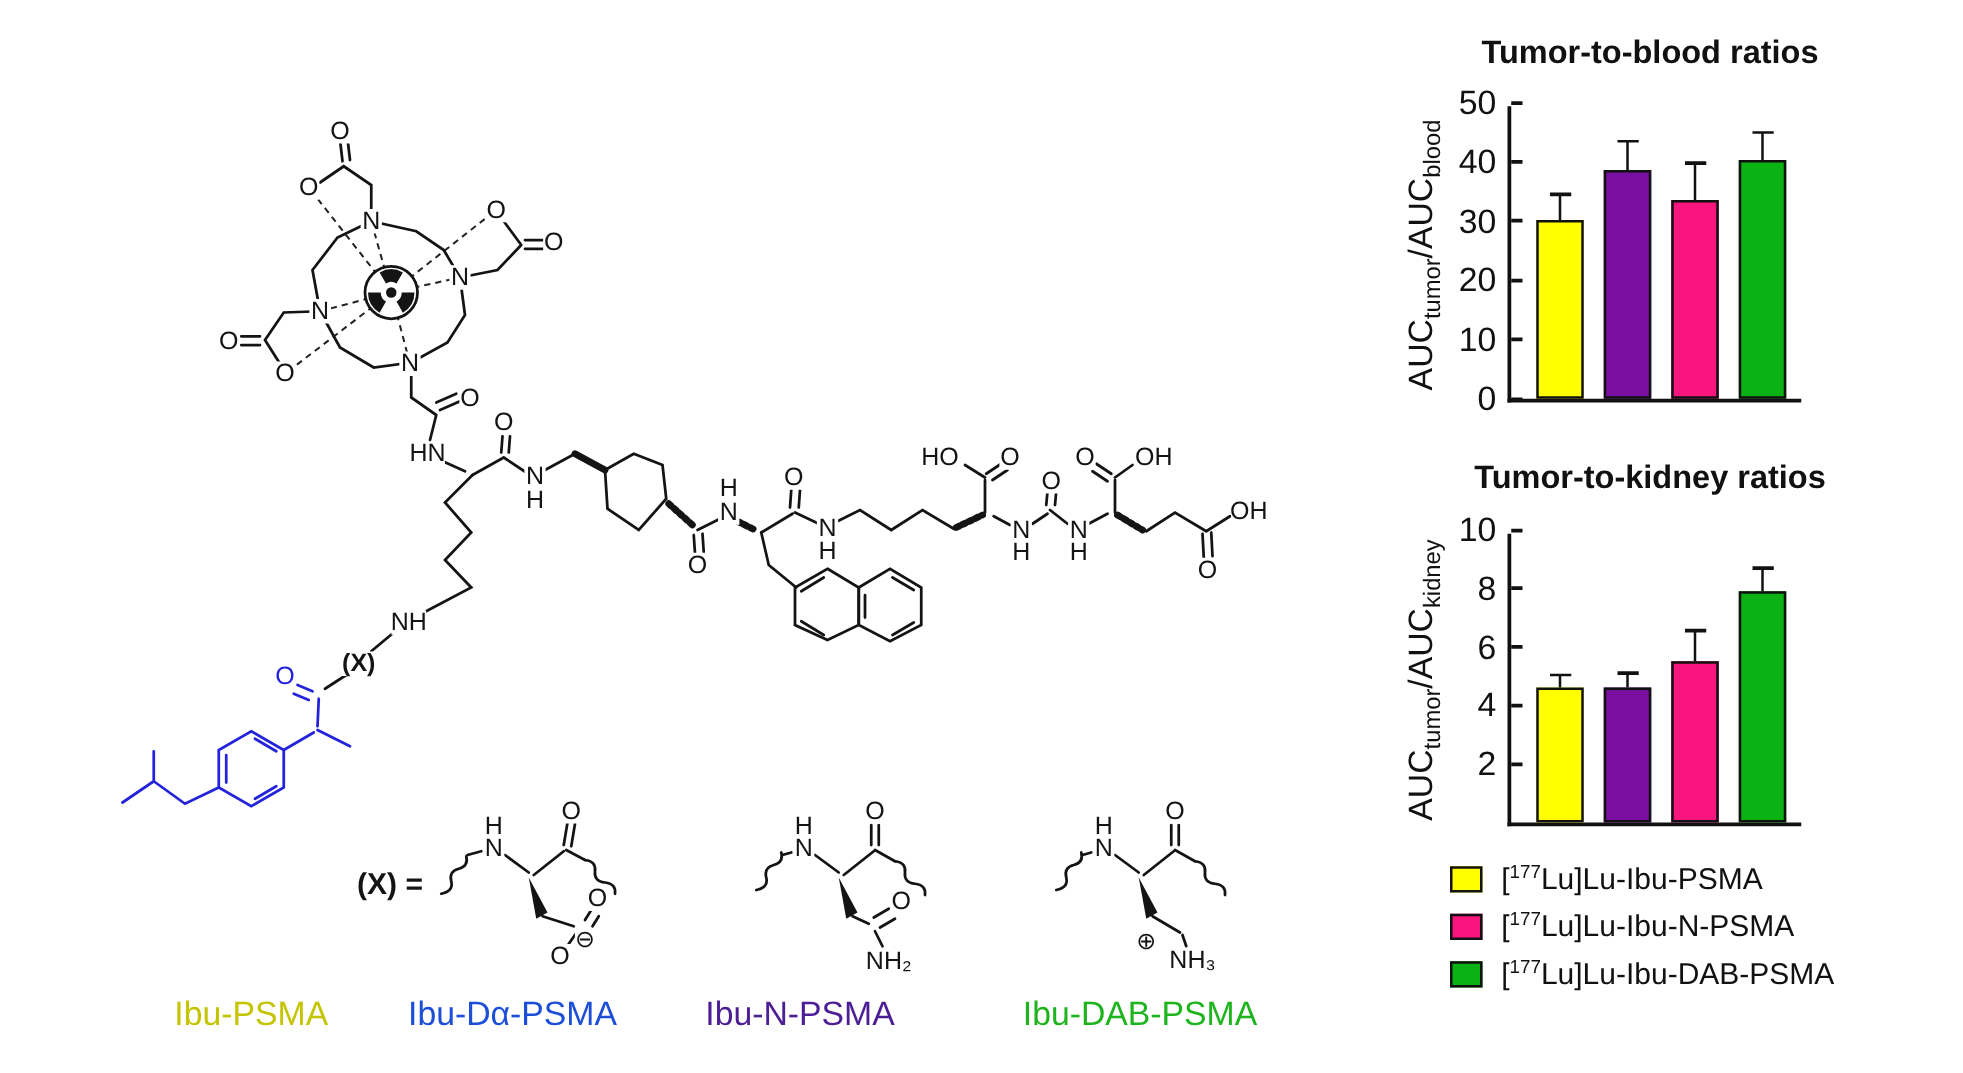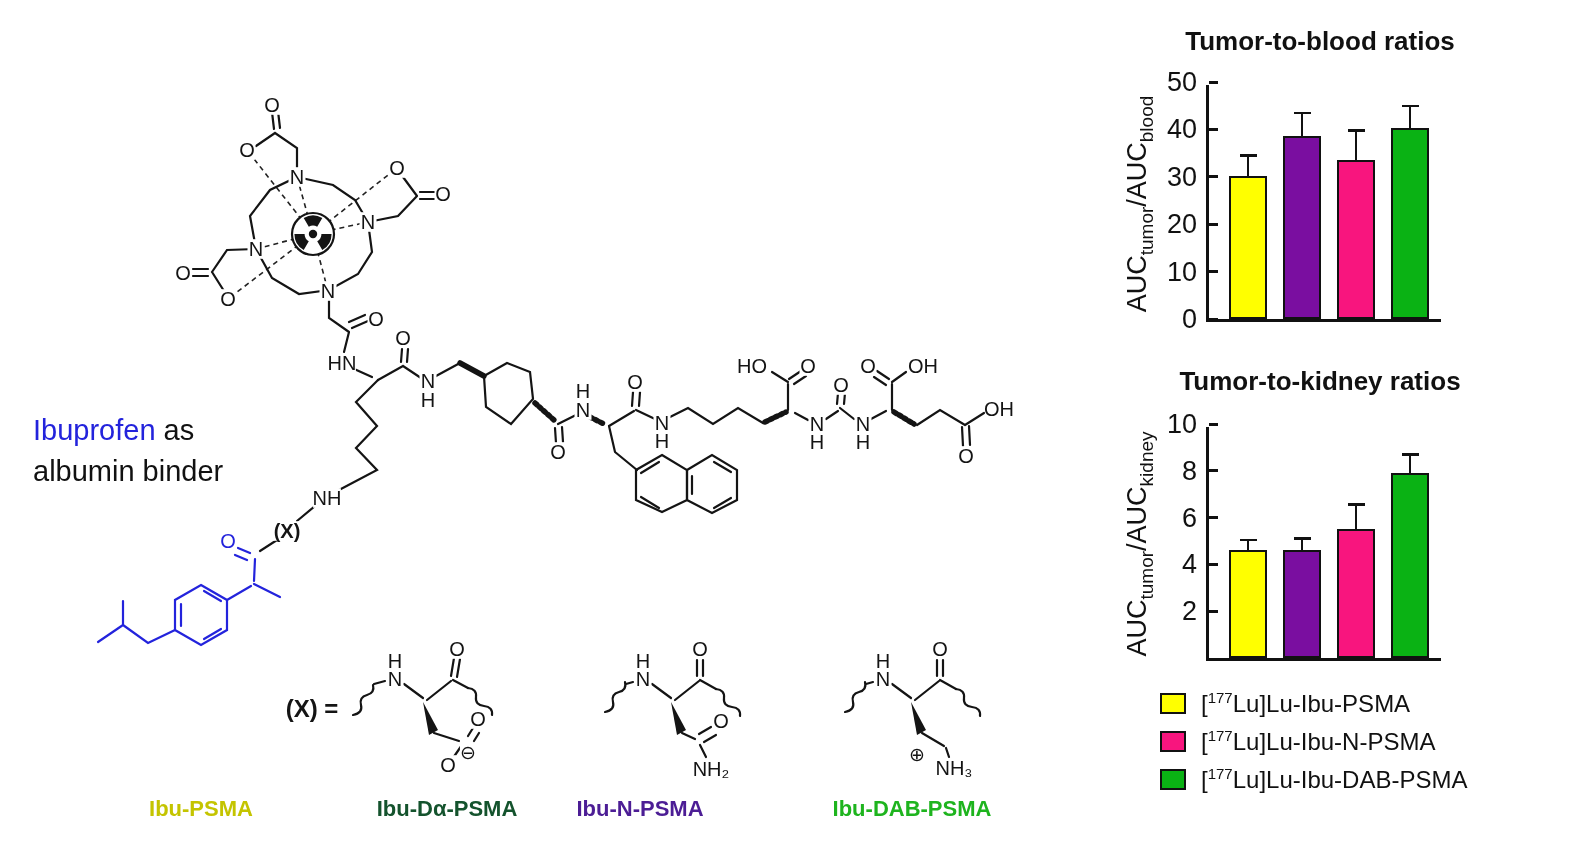--- a/index.html
+++ b/index.html
@@ -6,21 +6,21 @@
   .canvas{position:relative;width:1570px;height:858px;background:#fff;overflow:hidden;
           font-family:"Liberation Sans","DejaVu Sans",sans-serif;color:#111;}
   .canvas *{box-sizing:border-box;}
   svg{position:absolute;left:0;top:0;}
   .fig-title{position:absolute;left:60px;top:16px;width:960px;text-align:center;
              font-size:30px;font-weight:bold;}
   .ibu-note{position:absolute;left:33px;top:410px;font-size:29px;line-height:1.42;}
   .ibu-note .blue{color:#2323dc;}
   .linker-heading{position:absolute;left:428px;top:576px;width:500px;text-align:center;font-size:27px;}
   #compound-labels span{position:absolute;top:796px;transform:translateX(-50%);
-             font-size:22px;font-weight:bold;white-space:nowrap;}
+             font-size:27px;font-weight:normal;white-space:nowrap;}
   .chart{position:absolute;left:1118px;width:404px;height:340px;}
   .chart-title{position:absolute;left:0;top:8px;width:100%;text-align:center;
                font-size:26px;font-weight:bold;white-space:nowrap;}
   .ylabel{position:absolute;left:22px;font-size:27px;white-space:nowrap;
           transform:translate(-50%,-50%) rotate(-90deg);}
   .ylabel sub{font-size:19px;}
   .plot{position:absolute;left:88px;width:235px;border-left:3.5px solid #111;
         border-bottom:3.5px solid #111;}
   .ytick{position:absolute;left:0;width:9px;height:3px;background:#111;}
   .yticklabel{position:absolute;left:-66px;width:54px;text-align:right;font-size:27px;line-height:28px;}
@@ -216,29 +216,25 @@
         <rect x="931.5" y="639.2" width="17" height="19.6" fill="#fff"></rect>
         <text x="940" y="649" text-anchor="middle" dominant-baseline="central" font-size="20" fill="#141414">O</text>
         <rect x="908.925" y="744.69" width="16.15" height="18.62" fill="#fff"></rect>
         <text x="917" y="754" text-anchor="middle" dominant-baseline="central" font-size="19" fill="#141414">⊕</text>
         <rect x="933.9" y="758.2" width="40.2" height="19.6" fill="#fff"></rect>
         <text x="954" y="768" text-anchor="middle" dominant-baseline="central" font-size="20" fill="#141414">NH₃</text>
       </g>
   </svg>
 
 
-  <div class="ibu-note">
-    <div><span class="blue">Ibuprofen</span><span> as</span></div>
-    <div>albumin binder</div>
-  </div>
 
 
   <div id="compound-labels">
       <span style="left: 201px; color: rgb(196, 196, 0);">Ibu-PSMA</span>
-      <span style="left: 447px; color: #14532d;">Ibu-Dα-PSMA</span>
+      <span style="left: 410px; color: #1d4ed8;">Ibu-Dα-PSMA</span>
       <span style="left: 640px; color: #4c1d95;">Ibu-N-PSMA</span>
       <span style="left: 912px; color: rgb(30, 180, 30);">Ibu-DAB-PSMA</span>
     </div>
 
   <div class="chart" id="chart0" style="top:18px">
     <div class="chart-title">Tumor-to-blood ratios</div>
     <div class="ylabel" style="top:186px"><span>AUC</span><sub>tumor</sub><span>/AUC</span><sub>blood</sub></div>
     <div class="plot" style="top:67px;height:237px">
         <div class="ytick" style="bottom: -1.5px;"></div>
         <div class="yticklabel" style="bottom: -14px;">0</div>

